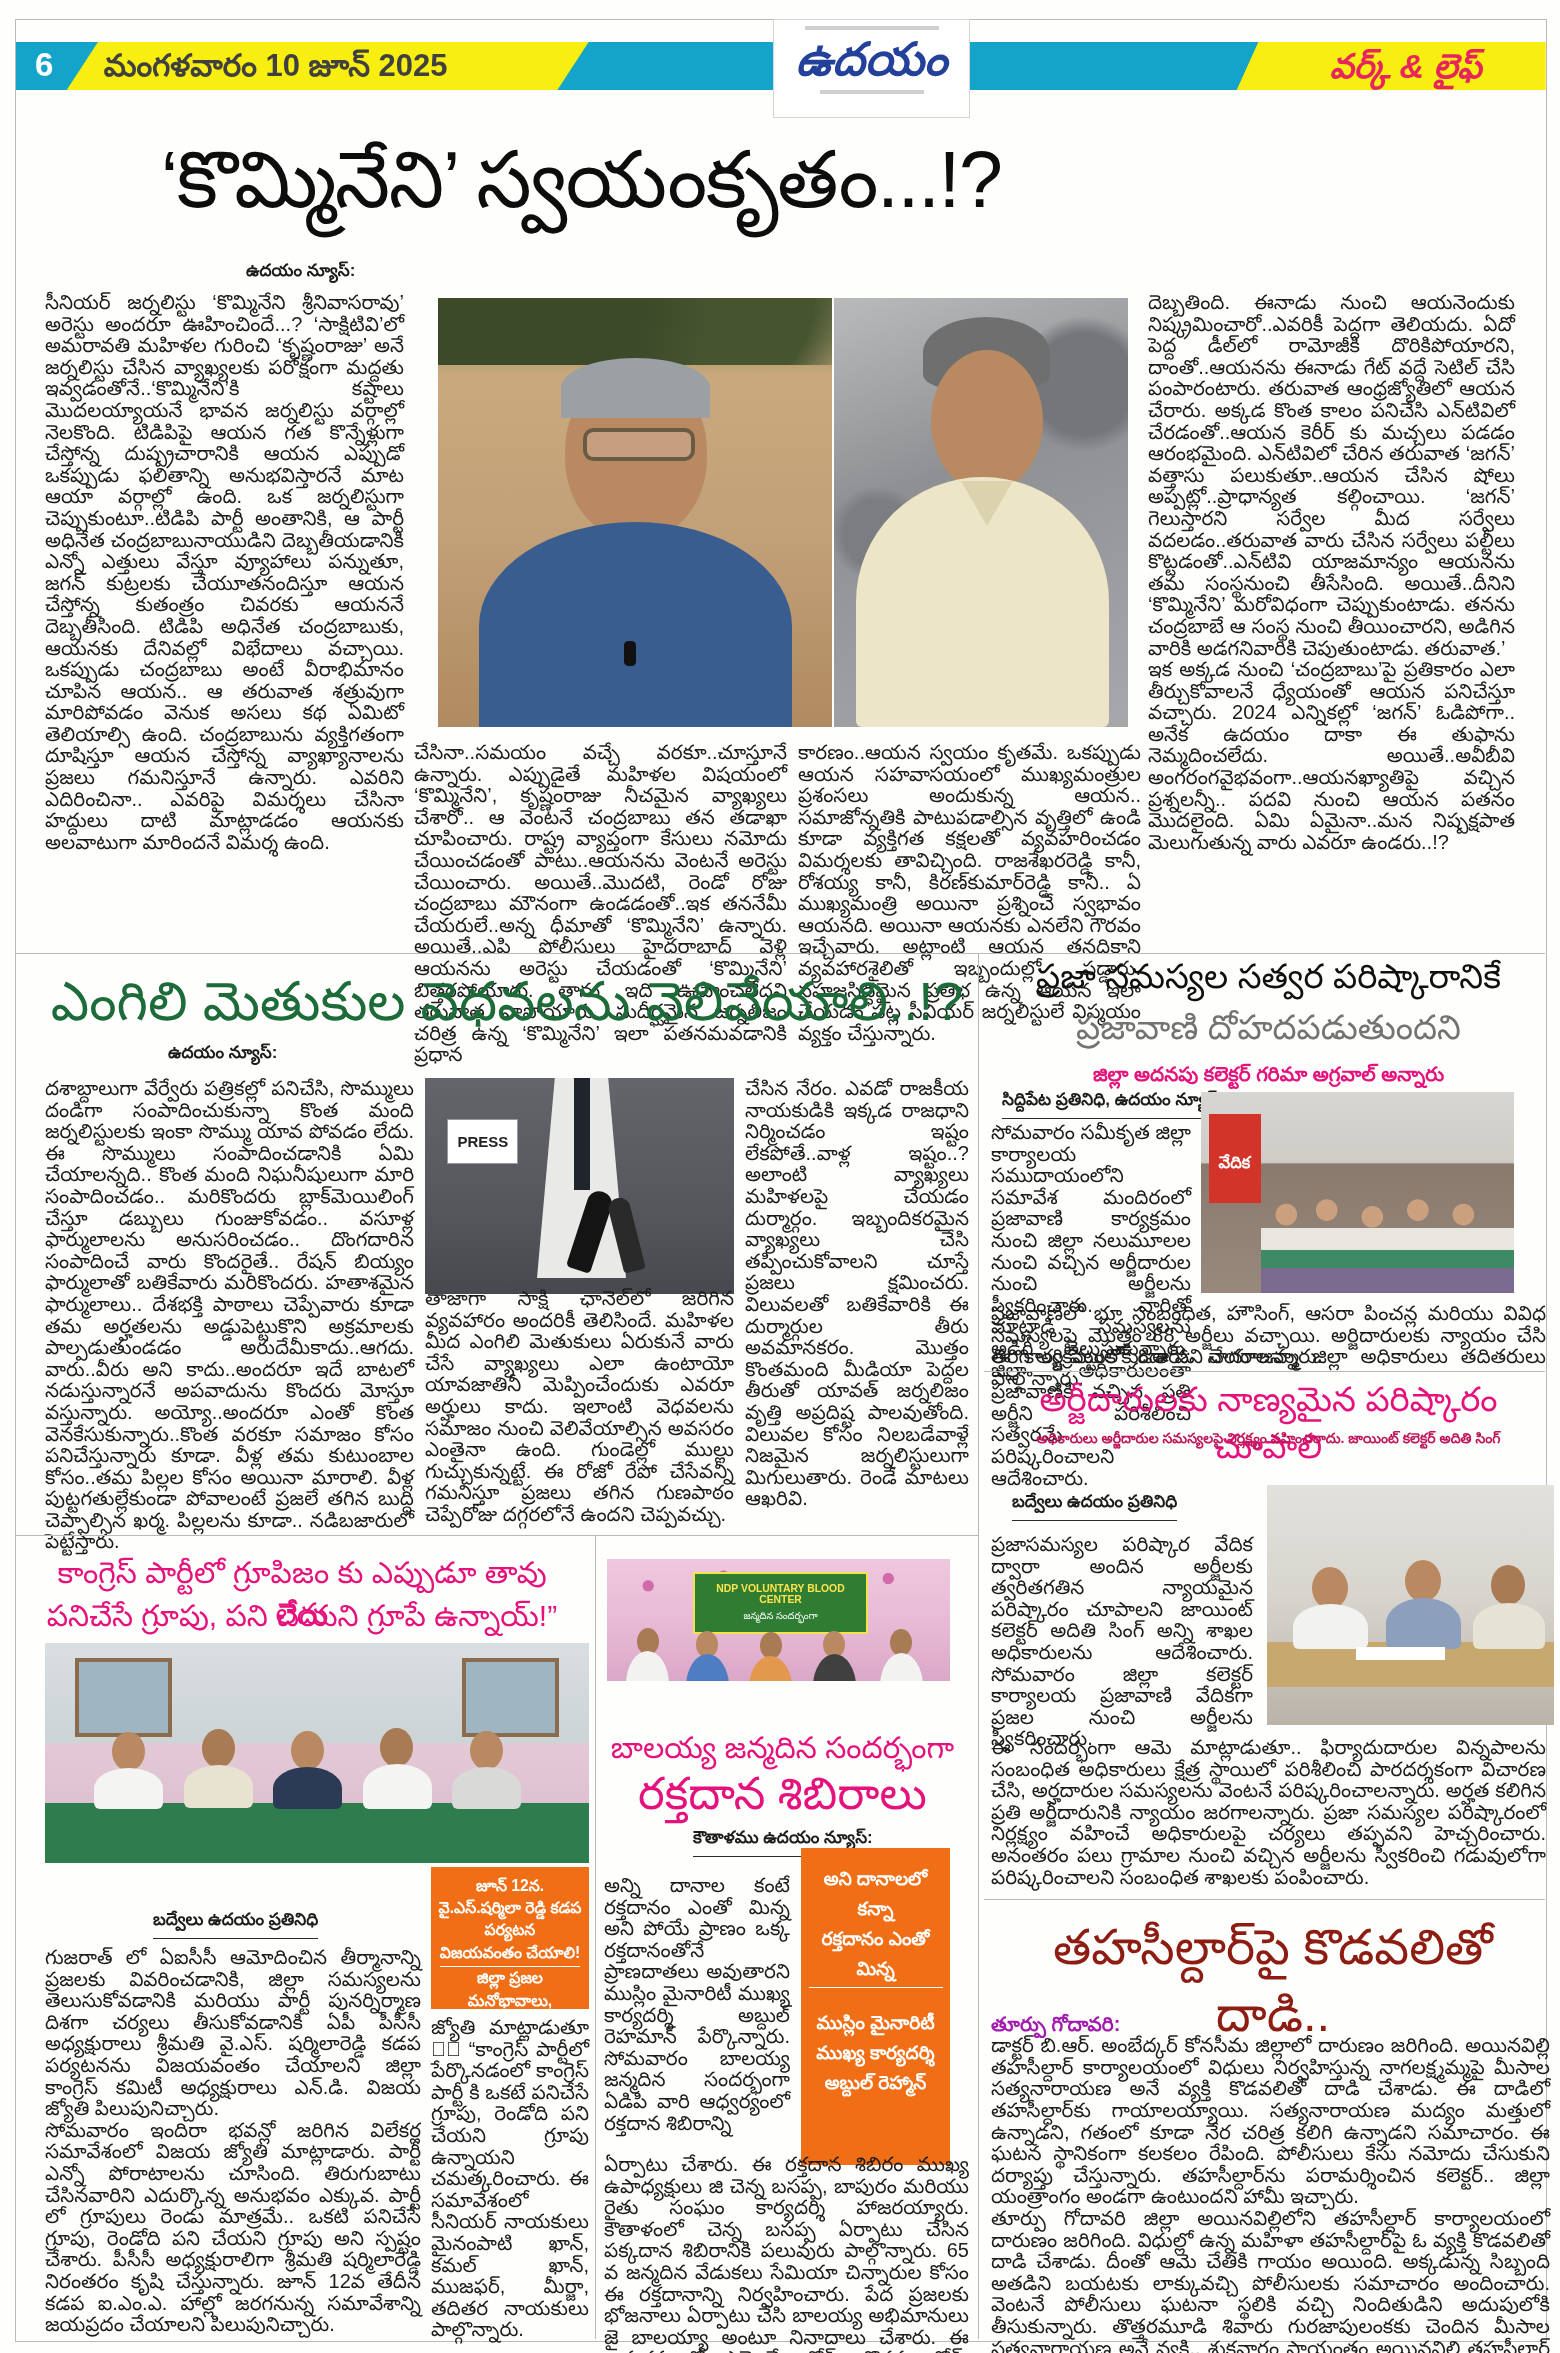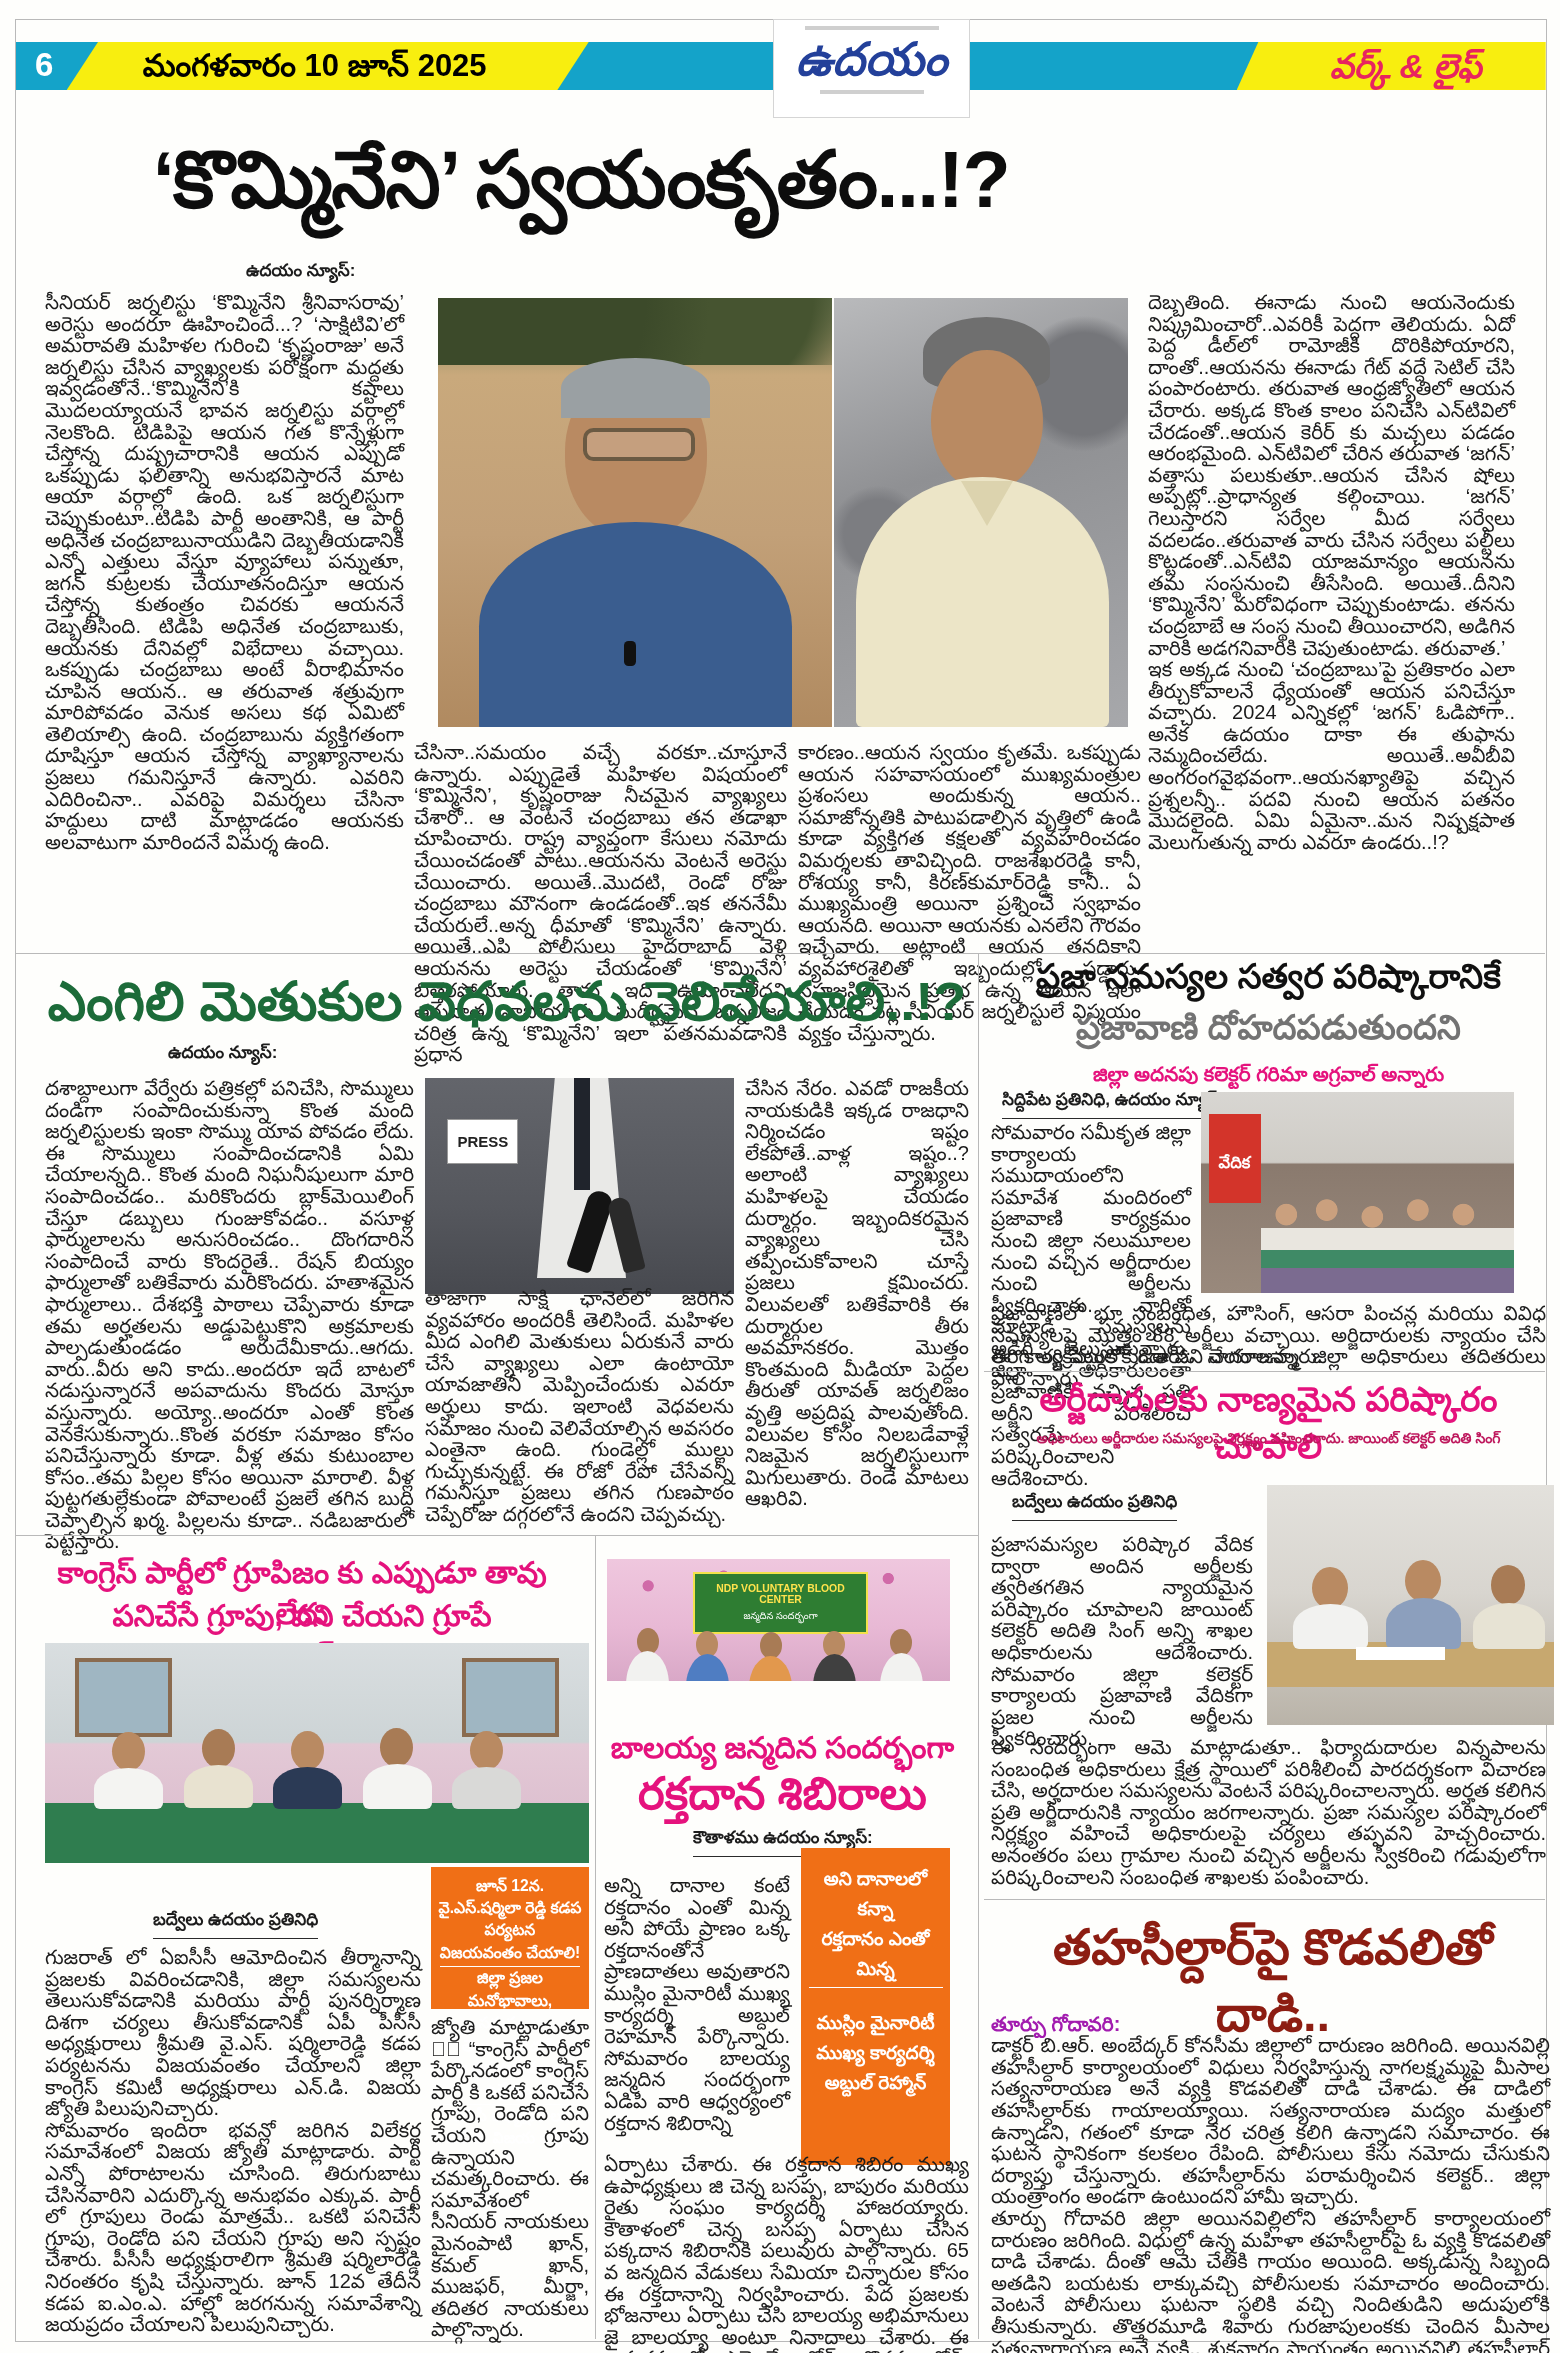--- a/index.html
+++ b/index.html
@@ -1,41 +1,41 @@
 <!DOCTYPE html>
 <html style="font-size:12px"><head>
 <meta charset="utf-8">
 <style>
   html,body{margin:0;padding:0;background:#e9e9e9;}
   .page{position:relative;width:1561px;height:2354px;background:#fefefc;
         font-family:"Liberation Sans","DejaVu Sans",sans-serif;color:#1c1c1c;overflow:hidden;margin:0 auto;}
   .frame{position:absolute;left:15px;top:18.6px;width:1530px;height:2321px;border:0.7px solid #b9b9b9;}
   .abs{position:absolute;}
   .txt{font-size:20px;line-height:21.6px;text-align:justify;white-space:pre-line;}
-  .hl{font-weight:700;text-align:center;}
+  .hl{font-weight:400;text-align:center;}
   .by{font-weight:bold;font-size:17px;}
   .byU{border-bottom:1.5px solid #2a2a2a;padding-bottom:4.5px;}
   .sub{font-weight:bold;text-align:center;}
   .obox{background:#f06f16;color:#fff;font-weight:bold;text-align:center;}
   .u{display:inline-block;border-bottom:1.5px solid #fff;padding-bottom:2.2px;}
   .divider{background:#b9b9b9;}
   .photo{overflow:hidden;}
   .sil{position:absolute;border-radius:50% 50% 6px 6px;}
   .head{position:absolute;border-radius:50%;}
 </style>
 </head>
 <body>
 
 <div class="page">
   <div class="frame"></div>
 
   <div class="abs" style="left:15.7px;top:42px;width:1529px;height:48px;background:#14a3c9;">
     <div class="abs" style="left:19.4px;top:3.7px;color:#fff;font-size:33px;font-weight:bold;">6</div>
     <div class="abs" style="left:51px;top:0;width:522px;height:48px;background:#f8ee0f;clip-path:polygon(6% 0,100% 0,94% 100%,0 100%);"></div>
-    <div class="abs" style="left:105px;top:6px;width:388px;text-align:center;font-size:31px;font-weight:bold;color:#000000;">మంగళవారం 10 జూన్ 2025</div>
+    <div class="abs" style="left:88px;top:6px;width:388px;font-size:31px;font-weight:bold;color:#404040;">మంగళవారం 10 జూన్ 2025</div>
     <div class="abs" style="left:1221px;top:0;width:309px;height:48px;background:#f8ee0f;clip-path:polygon(7% 0,100% 0,100% 100%,0 100%);"></div>
     <div class="abs" style="left:1267px;top:4.5px;width:246px;text-align:center;font-size:34px;font-weight:bold;font-style:italic;color:#e8245f;">వర్క్ &amp; లైఫ్</div>
   </div>
   <div class="abs" style="left:773px;top:18.6px;width:195px;height:97px;background:#fff;border:0.7px solid #d5d5d5;text-align:center;z-index:3;">
     <div style="margin:6px auto 1.5px;width:134px;height:4.5px;background:#cfcfcf;"></div>
     <div style="font-size:46px;font-weight:900;font-style:italic;color:#23409a;line-height:55px;">ఉదయం</div>
     <div style="margin:3px auto;width:104px;height:4.5px;background:#cfcfcf;"></div>
   </div>
 
   <div class="abs hl" style="left:48px;top:116px;width:1066px;font-size:79px;line-height:127px;color:#0d0d0d;letter-spacing:-1.5px;">‘కొమ్మినేని’ స్వయంకృతం...!?</div>

